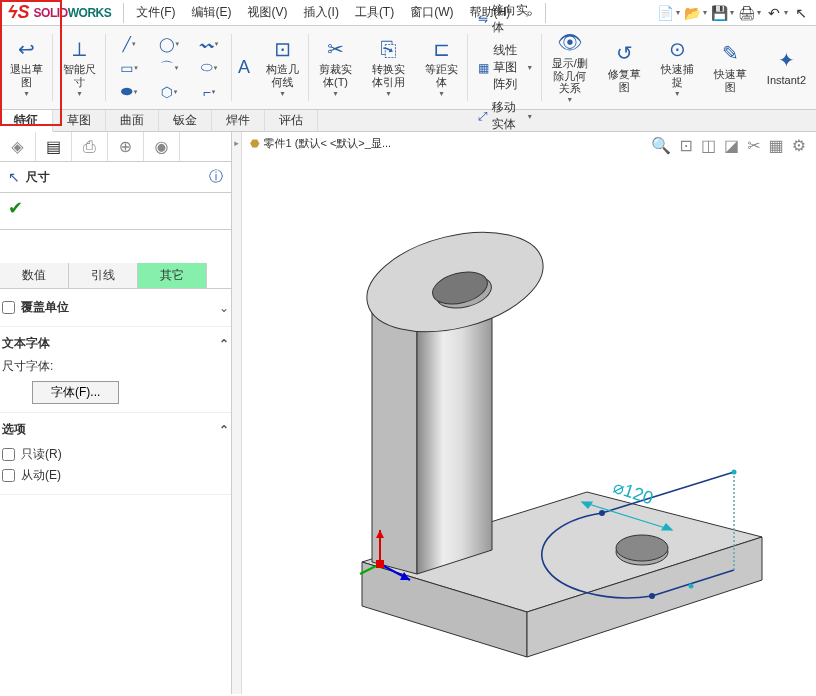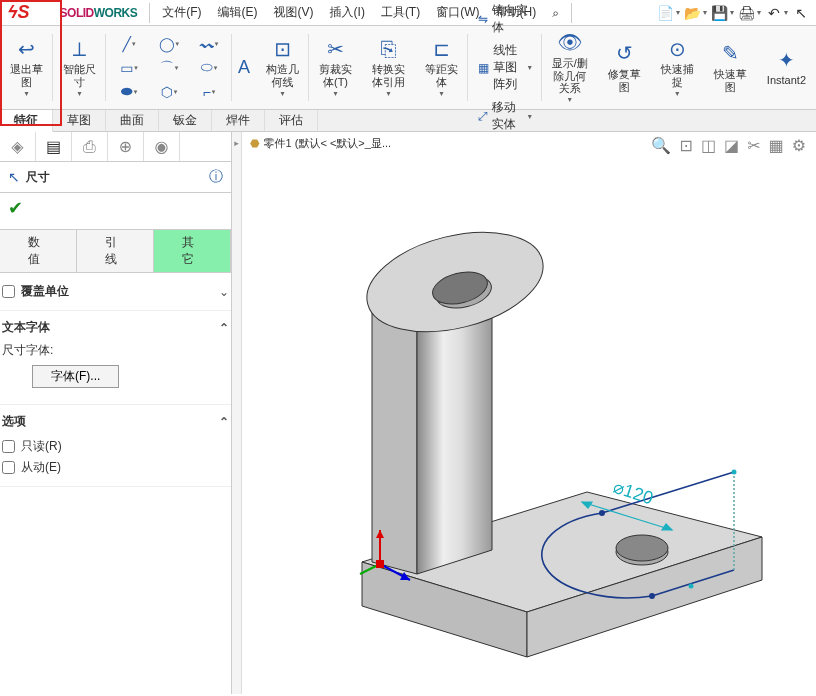--- a/index.html
+++ b/index.html
@@ -1,20 +1,20 @@
 <!DOCTYPE html>
 <html><head>
 <meta charset="utf-8">
 <style>
 * { margin:0; padding:0; box-sizing:border-box; font-family:"Microsoft YaHei",Arial,sans-serif; }
 body { width:816px; height:696px; background:#fff; font-size:12px; color:#333; overflow:hidden; position:relative; }
 
 
 .menubar { height:26px; display:flex; align-items:center; border-bottom:1px solid #ccc; }
-.logo { display:flex; align-items:center; padding:0 8px; height:100%;gap:26px; }
+.logo { display:flex; align-items:center; padding:0 8px; height:100%; }
 .logo-swirl { color:#d22; font-size:18px; font-style:italic; font-weight:bold; margin-right:4px; }
 .logo-text { font-weight:bold; letter-spacing:-0.5px; }
 .logo-solid { color:#be185d; }
 .logo-works { color:#0f766e; }
 .menubar .menu-item { padding:0 8px; height:100%; display:flex; align-items:center; cursor:pointer; }
 .menu-divider { width:1px; height:20px; background:#ccc; margin:0 4px; }
 .qat { margin-left:auto; display:flex; align-items:center; padding-right:4px; gap:0; }
 .qat-btn { display:flex; align-items:center; padding:0 2px; height:22px; cursor:pointer; }
 .qat-ico { width:18px; height:18px; display:flex; align-items:center; justify-content:center; font-size:14px; }
 .qat-drop::after { content:"▾"; font-size:8px; color:#666; margin-left:1px; }
@@ -44,29 +44,29 @@
 .ltabs { height:30px; display:flex; border-bottom:1px solid #ccc; }
 .ltab { width:36px; display:flex; align-items:center; justify-content:center; border-right:1px solid #ddd; cursor:pointer; font-size:16px; color:#888; }
 .ltab.active { background:#fff; color:#333; }
 .panel-head { display:flex; align-items:center; padding:6px 8px; border-bottom:1px solid #ccc; }
 .panel-head .icn { color:#2a5faa; margin-right:6px; font-size:14px; }
 .panel-head .title { font-weight:bold; flex:1; }
 .panel-head .help { color:#2a5faa; cursor:pointer; font-size:14px; }
 .ok-row { padding:4px 8px 10px; }
 .ok-row .chk { color:#1a8a1a; font-size:18px; cursor:pointer; }
 .subtabs { display:flex; border-top:1px solid #ccc; border-bottom:1px solid #ccc; }
-.subtab { padding:4px 28px; cursor:pointer; border-right:1px solid #ccc; }
+.subtab { padding:4px 22px; cursor:pointer; border-right:1px solid #ccc;margin-top:33px; }
 .subtab.active { background:#86efac; }
 .subtab:not(.active) { background:#f4f4f4; }
 .section { padding:8px 2px; border-bottom:1px solid #eee; }
 .section .sec-head { display:flex; align-items:center; font-weight:bold; margin-bottom:6px; }
 .section .chev { margin-left:auto; cursor:pointer; color:#555; }
 .chkrow { display:flex; align-items:center; gap:6px; padding:2px 0; }
 .chkrow input { width:13px; height:13px; }
-.btn-std { margin:6px 0 8px 30px; padding:2px 18px; border:1px solid #999; background:#f4f4f4; cursor:pointer; font:inherit; }
+.btn-std { margin:6px 0 0 30px; padding:2px 18px; border:1px solid #999; background:#f4f4f4; cursor:pointer; font:inherit; }
 
 
 .viewport { flex:1; position:relative; background:#fff; overflow:hidden; }
 .collapse-bar { position:absolute; left:0; top:0; width:10px; height:100%; background:#f4f4f4; border-right:1px solid #ddd; cursor:pointer; display:flex; align-items:flex-start; justify-content:center; }
 .collapse-bar span { font-size:9px; color:#888; margin-top:6px; }
 .crumb { position:absolute; left:18px; top:4px; display:flex; align-items:center; gap:4px; font-size:11px; }
 .crumb .ico { color:#c79a3a; }
 .view-toolbar { position:absolute; right:6px; top:0; display:flex; gap:8px; padding:4px; }
 .view-toolbar span { font-size:16px; color:#888; cursor:pointer; }
 

